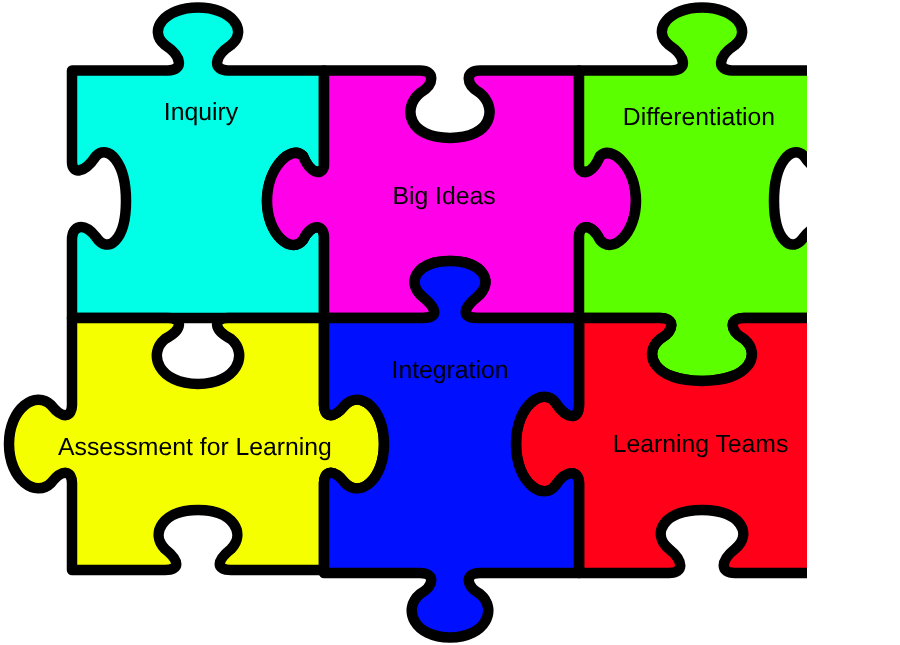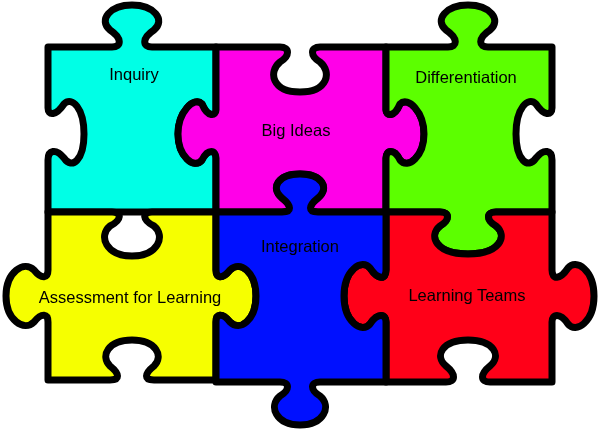--- a/index.html
+++ b/index.html
@@ -1,16 +1,16 @@
 <!DOCTYPE html>
 <html><head>
 <meta charset="utf-8">
 <style>
   html, body { margin: 0; padding: 0; background: #ffffff; }
-  #stage { position: relative; width: 600px; height: 430px; overflow: hidden; background: #ffffff; }
+  #stage { position: relative; width: 538px; height: 430px; overflow: hidden; background: #ffffff; }
   svg { position: absolute; left: 0; top: 0; }
   .label {
     font-family: "Liberation Sans", sans-serif;
     font-size: 16.5px;
     fill: #000000;
   }
 </style>
 </head>
 <body>
 

